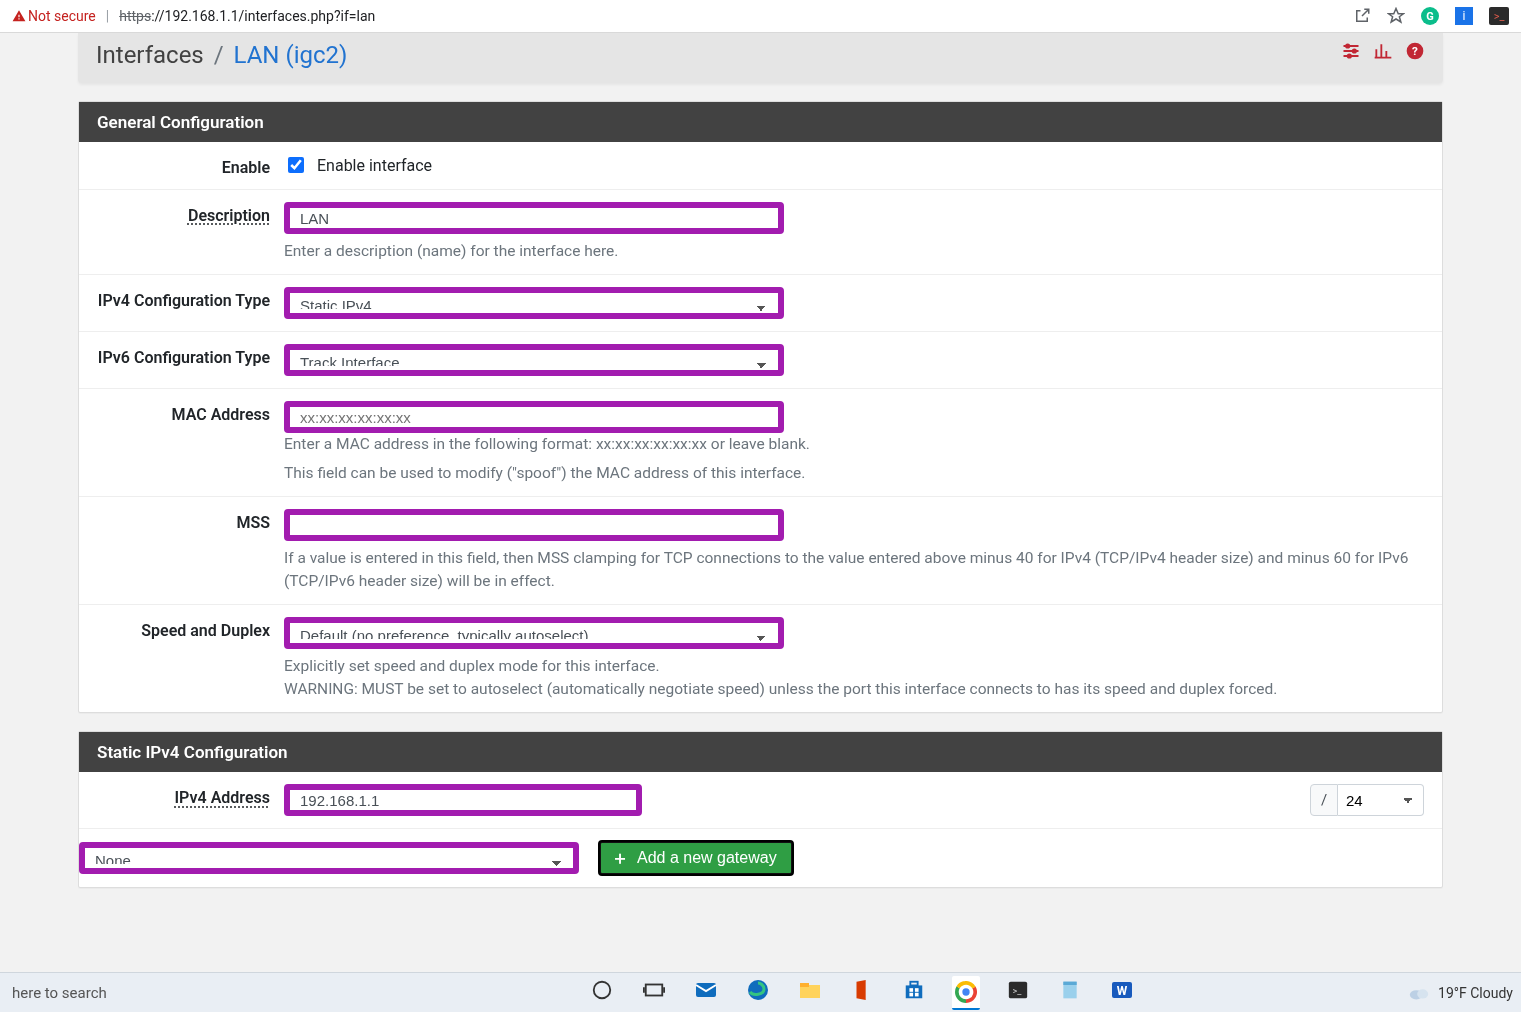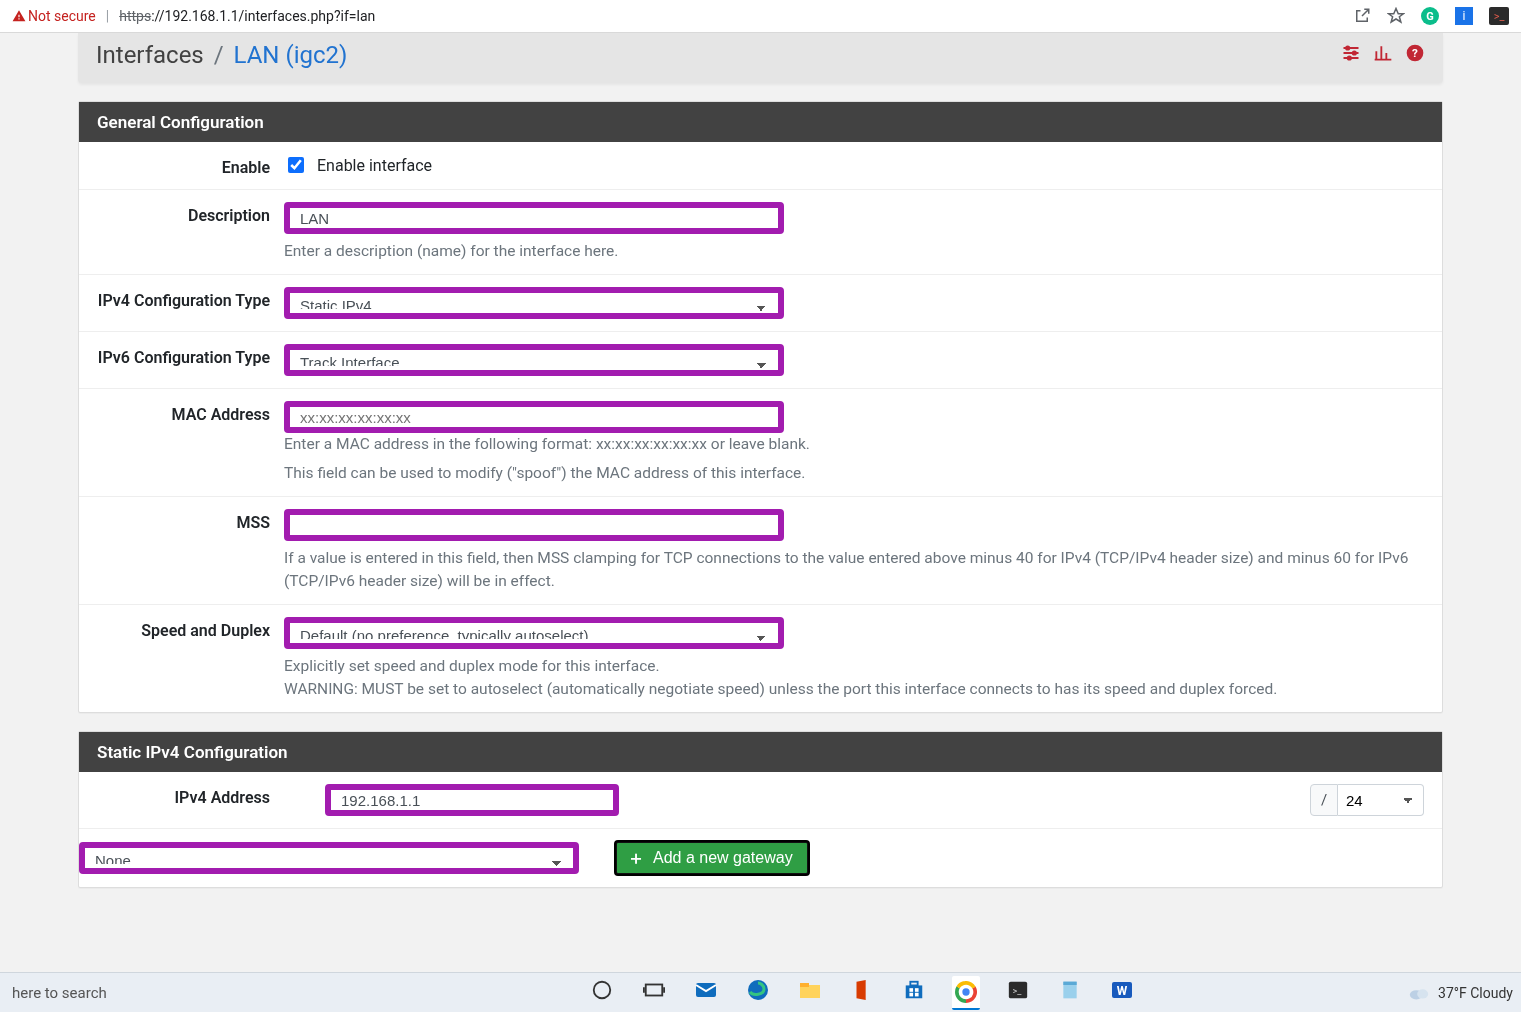--- a/index.html
+++ b/index.html
@@ -15,52 +15,52 @@
   .addr-url { color:#202124; }
   .addr-right { margin-left:auto; display:flex; align-items:center; gap:16px; }
   .ext-ico { width:18px; height:18px; display:inline-flex; align-items:center; justify-content:center; font-size:14px; }
   .ext-g { background:#0bbd8b; color:#fff; border-radius:50%; width:18px; height:18px; font-weight:bold; font-size:11px; }
   .ext-i { background:#1a73e8; color:#fff; width:18px; height:18px; font-size:12px; }
   .ext-t { background:#2b2b2b; color:#e25b4b; width:20px; height:18px; font-size:11px; border-radius:2px;}
 
   
   .page { padding:0 78px; }
 
-  .breadcrumb-wrap { background:#e5e5e5; border-radius:0 0 4px 4px; padding:8px 18px 14px 18px; display:flex; align-items:center; box-shadow:0 2px 3px rgba(0,0,0,.05);}
+  .breadcrumb-wrap { background:#e5e5e5; border-radius:0 0 4px 4px; padding:8px 18px 14px 18px; display:flex; box-shadow:0 2px 3px rgba(0,0,0,.05);}
   .breadcrumb { font-size:24px; font-weight:400; color:#424242; }
   .breadcrumb .sep { color:#6c757d; padding:0 4px; }
   .breadcrumb .cur { color:#2173d0; }
   .bc-icons { margin-left:auto; display:flex; gap:12px; color:#c12734; }
   .bc-icons svg { width:20px; height:20px; }
 
   .panel { margin-top:18px; background:#fff; border:1px solid #ddd; border-radius:2px; box-shadow:0 1px 1px rgba(0,0,0,.03);}
   .panel-heading { background:#424242; color:#fff; font-size:17px; font-weight:600; padding:10px 18px; }
   .panel-body { }
 
   .form-row { display:flex; border-top:1px solid #eee; padding:12px 0; }
   .form-row:first-child { border-top:none; }
   .fr-label { width:205px; text-align:right; padding:4px 14px 0 0; font-size:16px; color:#212529; font-weight:600; }
-  .fr-label.under { text-decoration-style:dotted; text-underline-offset:3px;}
+  .fr-label.under { text-decoration:underline; text-decoration-style:dotted; text-underline-offset:3px;}
   .fr-field { flex:1; padding-right:18px; }
   .fr-field-wide { flex:1; padding-right:18px; }
 
   .chk-line { display:flex; align-items:center; gap:10px; font-size:16px; color:#212529; }
   input[type=checkbox]{ width:16px; height:16px; accent-color:#0d6efd;}
 
   .inp, .sel { width:500px; height:32px; border:6px solid #a21caf; border-radius:4px; padding:4px 10px; font-size:15px; color:#495057; background:#fff;}
   .sel { appearance:none; background-image:linear-gradient(45deg,transparent 50%,#555 50%),linear-gradient(135deg,#555 50%,transparent 50%); background-position:calc(100% - 17px) 13px,calc(100% - 12px) 13px; background-size:5px 5px,5px 5px; background-repeat:no-repeat; padding-right:28px;}
   .help { color:#6c757d; font-size:15.5px; margin-top:6px; line-height:1.45;}
 
   .ip-row { display:flex; align-items:center; }
-  .ip-row .inp { width:294px;margin-left:41px; }
+  .ip-row .inp { width:358px; }
   .ip-row .slash { margin-left:auto; width:28px; height:32px; border:1px solid #ced4da; border-radius:4px 0 0 4px; background:#f8f9fa; text-align:center; line-height:30px; color:#495057; font-size:15px;}
   .ip-row .cidr { width:86px; height:32px; border:1px solid #ced4da; border-left:none; border-radius:0 4px 4px 0; font-size:15px; padding:0 8px; appearance:none; background:#fff; background-image:linear-gradient(45deg,transparent 50%,#555 50%),linear-gradient(135deg,#555 50%,transparent 50%); background-position:calc(100% - 15px) 13px,calc(100% - 10px) 13px; background-size:5px 5px; background-repeat:no-repeat;}
   .ip-row .cidr-wrap{ margin-left:auto; display:flex;}
 
-  .gw-row { display:flex; align-items:center; gap:36px;}
+  .gw-row { display:flex; align-items:center; gap:20px;}
   .gw-row .sel { width:500px; }
   .btn-add { background:#2f9e44; color:#fff; border:2px solid #111; border-radius:3px; padding:6px 14px 6px 10px; font-size:16px; display:inline-flex; align-items:center; gap:8px; box-shadow:0 0 0 2px #2f9e44 inset; outline:2px solid #000; outline-offset:-1px;}
   .btn-add .plus { font-size:18px; font-weight:bold; line-height:1;}
 
   
   .taskbar { position:absolute; left:0; right:0; bottom:0; height:40px; background:#e9eef4; border-top:1px solid #cfd6dd; display:flex; align-items:center; padding:0 8px;}
   .taskbar .search { font-size:15px; color:#555; margin-right:auto; padding-left:4px;}
   .taskbar .tb-icons { display:flex; gap:24px; margin-left:210px;}
   .tb-ico { width:28px; height:28px; display:flex; align-items:center; justify-content:center; }
   .tb-ico.active { background:#fff; border-radius:2px; border-bottom:2px solid #0078d4; height:34px;}
@@ -315,15 +315,15 @@
           <rect x="2" y="4" width="20" height="16" rx="2" fill="#185abd"></rect>
           <text x="12" y="17" text-anchor="middle" fill="#fff" font-size="12" font-weight="bold">W</text>
         </svg>
       </span>
   </div>
   <div class="sys">
     <svg class="cloud" viewBox="0 0 24 16">
         <ellipse cx="9" cy="10" rx="7" ry="5" fill="#bcd0e5"></ellipse>
         <ellipse cx="16" cy="9" rx="6" ry="5" fill="#d6e3ef"></ellipse>
       </svg>
-    <span>37°F  Cloudy</span>
+    <span>19°F  Cloudy</span>
   </div>
 </div>
 
 </body></html>

